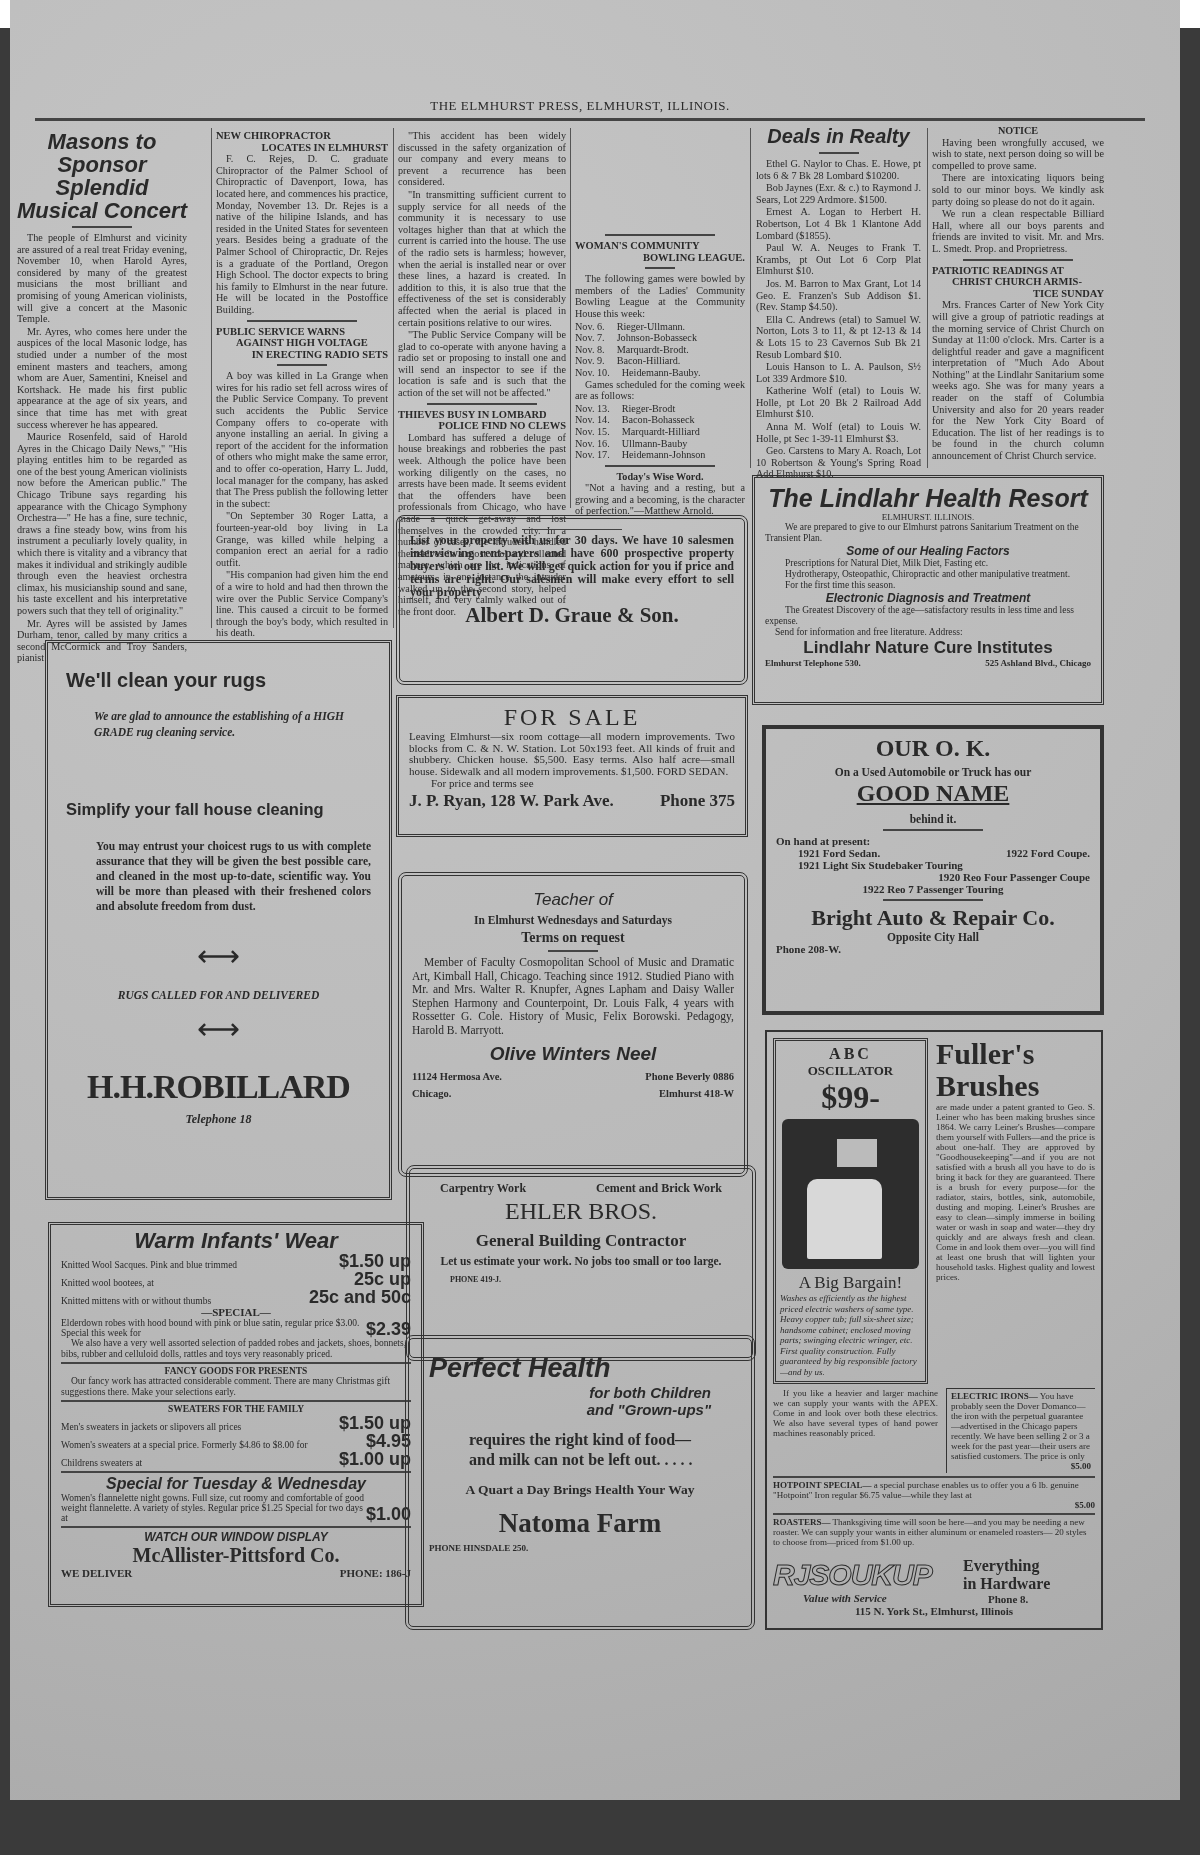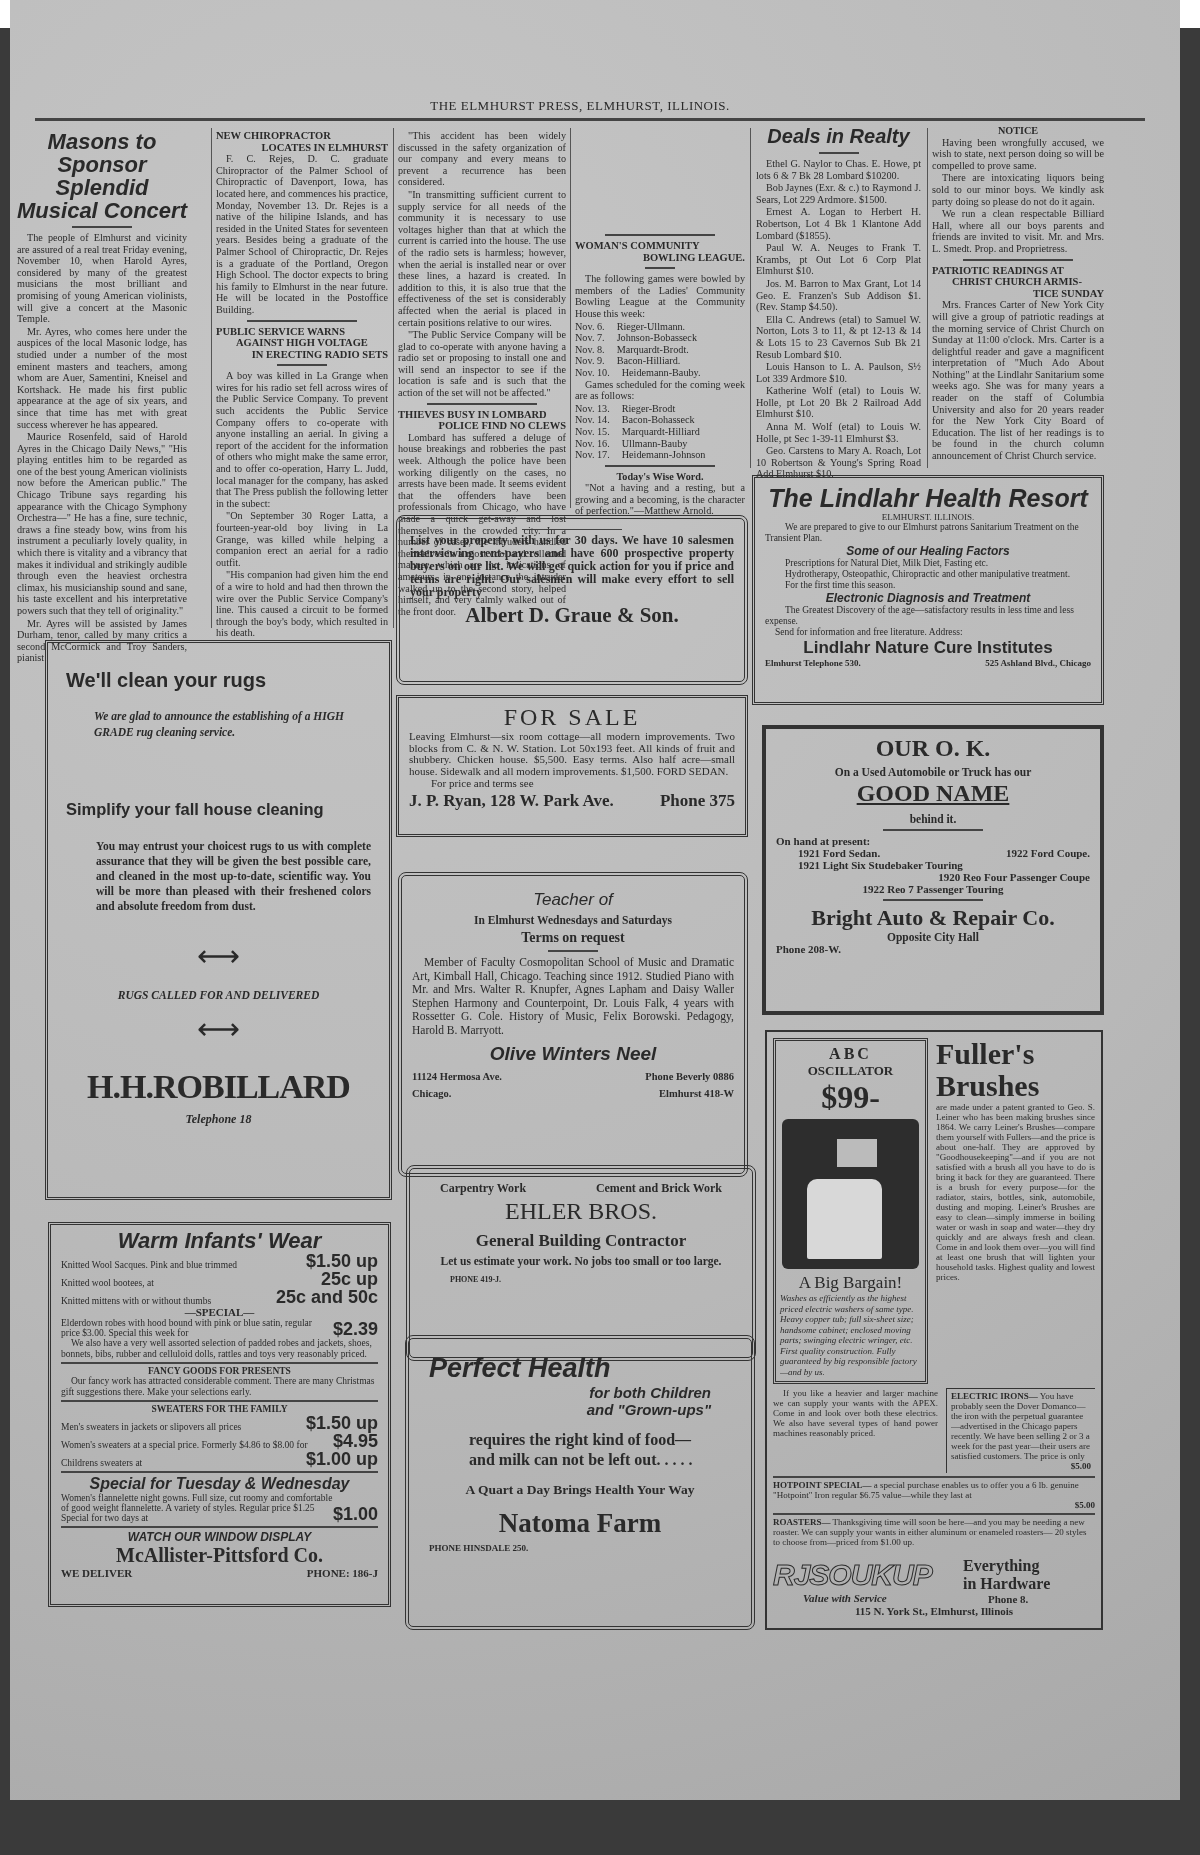--- a/index.html
+++ b/index.html
@@ -261,21 +261,21 @@
   <div class="row b" style="font-size:12px;padding:0 20px;margin-top:6px;">
     <span>Carpentry Work</span>
     <span>Cement and Brick Work</span>
   </div>
   <div class="center" style="font-size:24px;margin-top:2px;">EHLER BROS.</div>
   <div class="center b" style="font-size:17px;margin-top:6px;">General Building Contractor</div>
   <div class="center b" style="font-size:11.5px;margin-top:4px;padding:0 20px;">Let us estimate your work. No jobs too small or too large.</div>
   <div class="b" style="font-size:8px;margin:8px 0 0 30px;">PHONE 419-J.</div>
 </div>
 
-<div class="ad" style="left:48px;top:1222px;width:343px;height:385px;padding:4px 10px;">
+<div class="ad" style="left:48px;top:1222px;width:376px;height:385px;padding:4px 10px;">
   <div class="bighed" style="font-size:22px;">Warm Infants' Wear</div>
   <div class="price-row">
       <span class="lbl">Knitted Wool Sacques. Pink and blue trimmed</span>
       <span class="pr">$1.50 up</span>
     </div>
   <div class="price-row">
       <span class="lbl">Knitted wool bootees, at</span>
       <span class="pr">25c up</span>
     </div>
   <div class="price-row">

